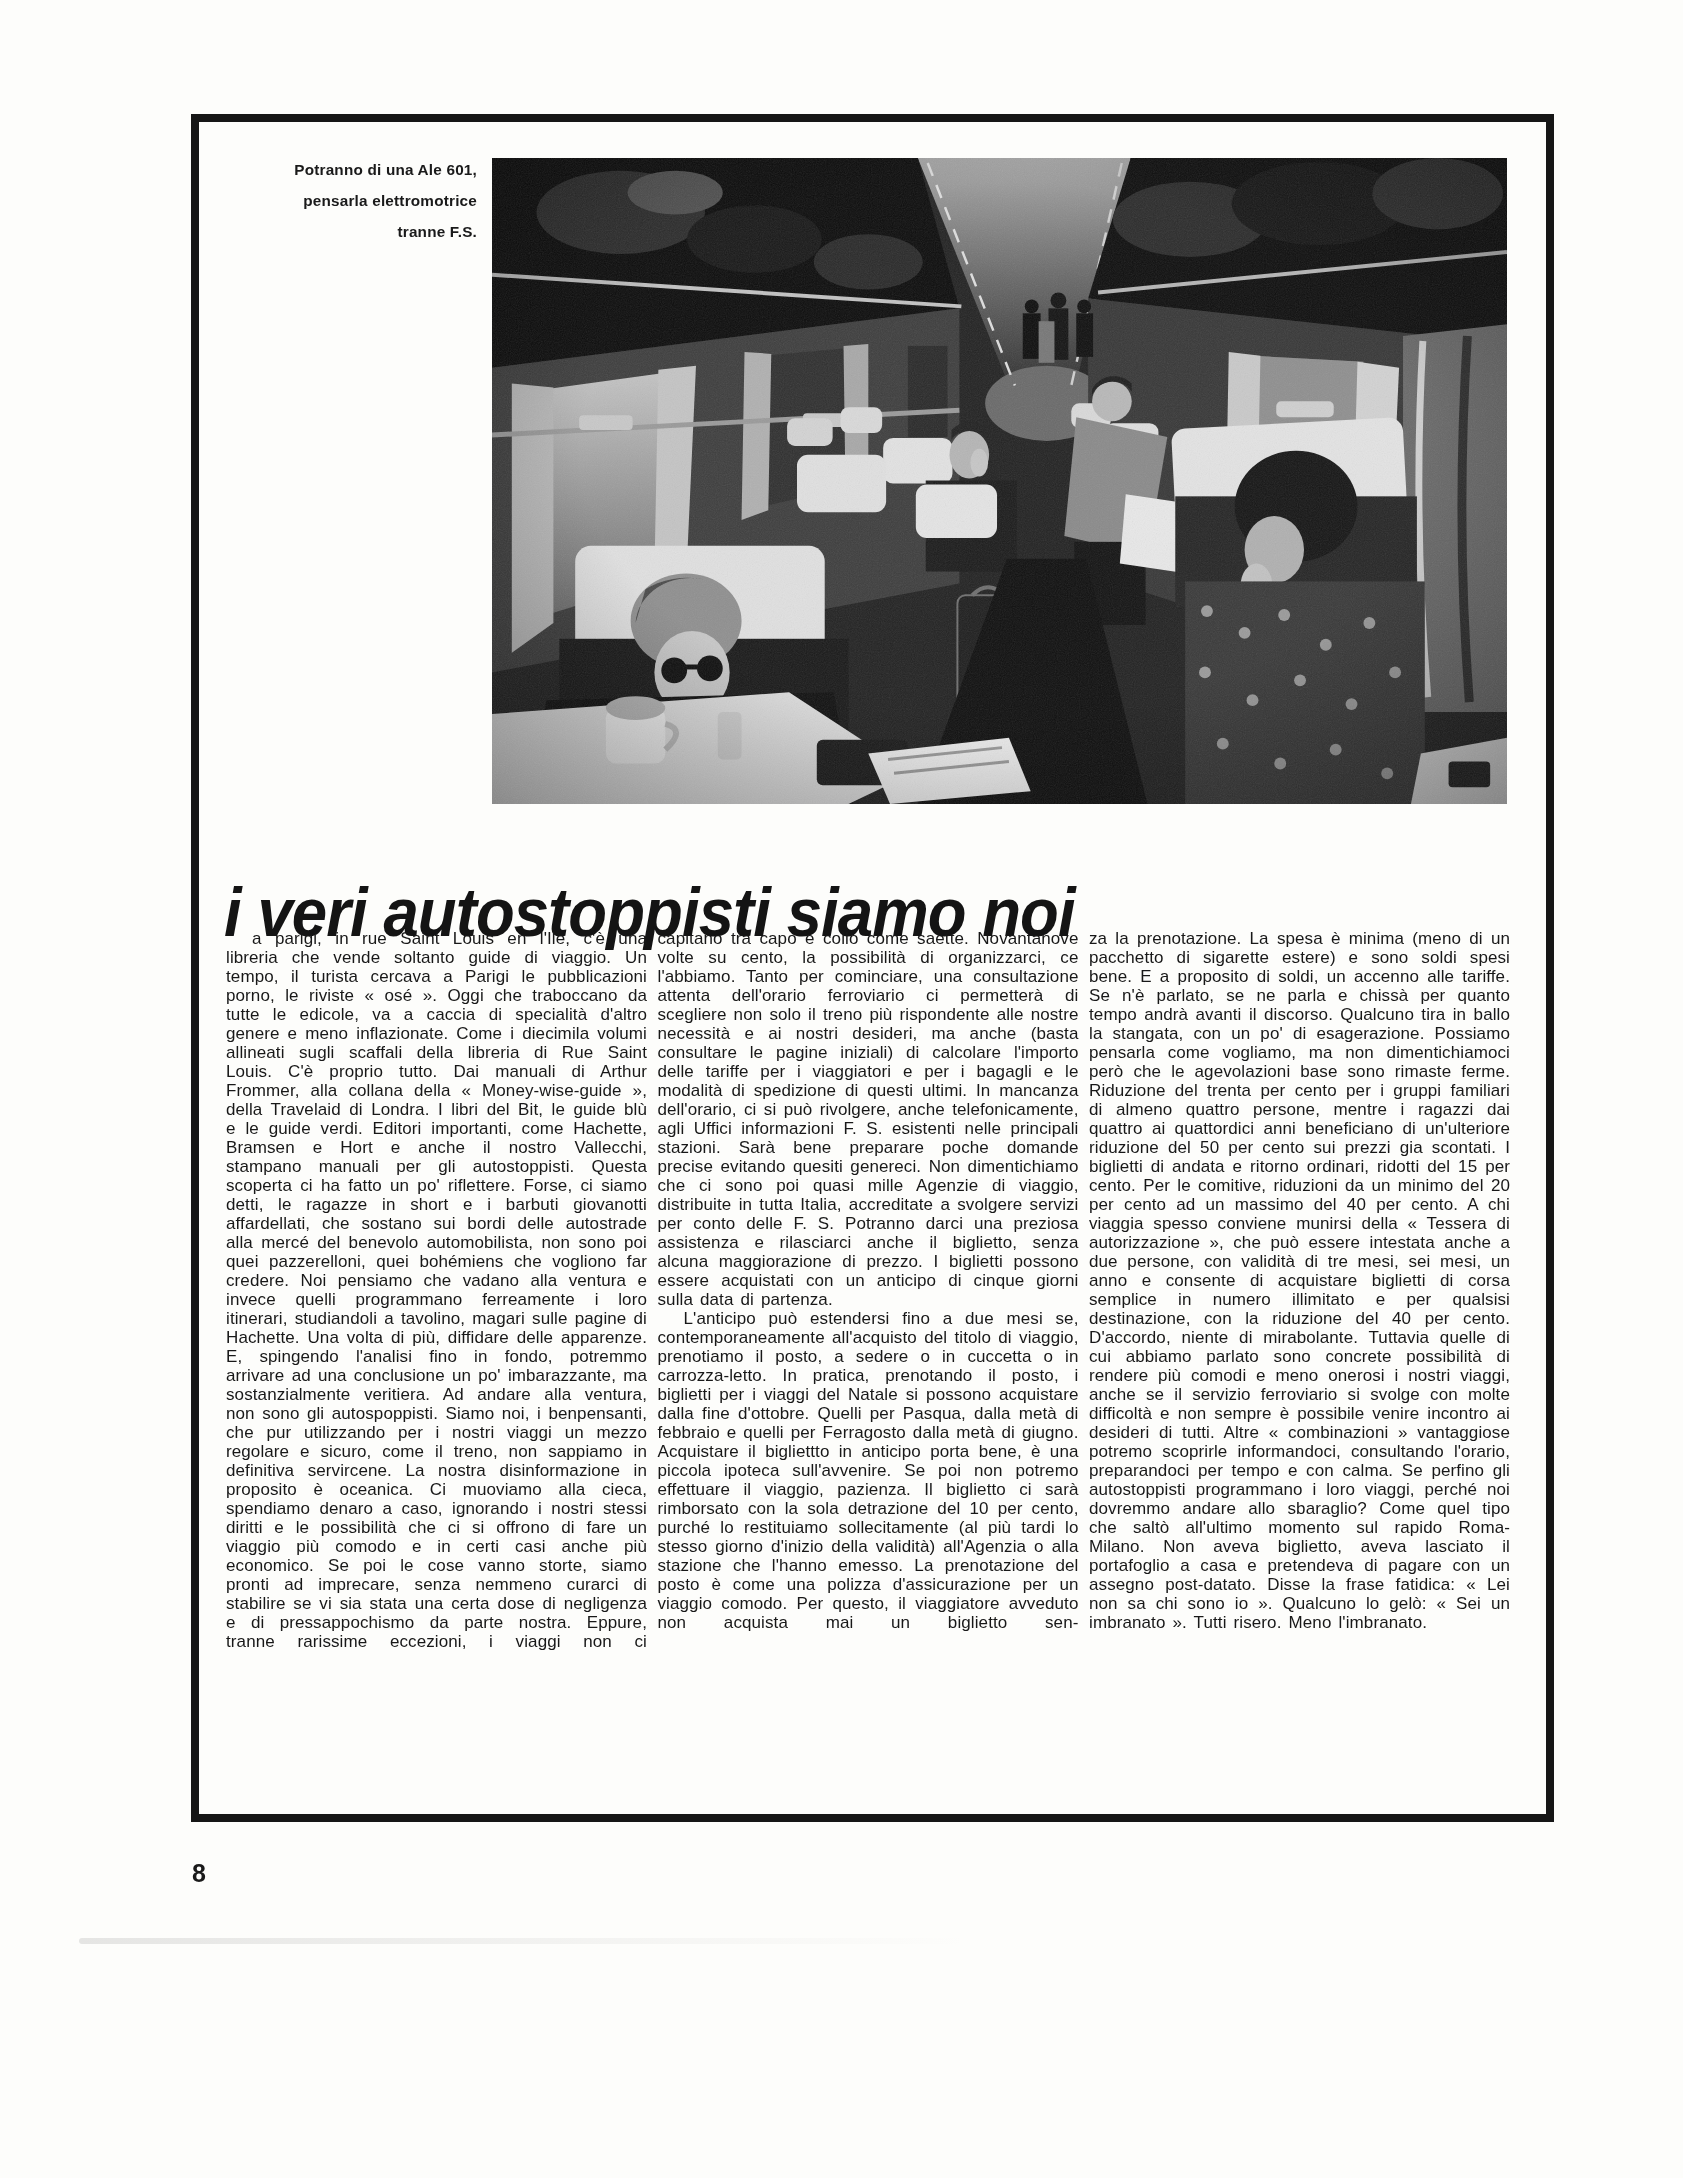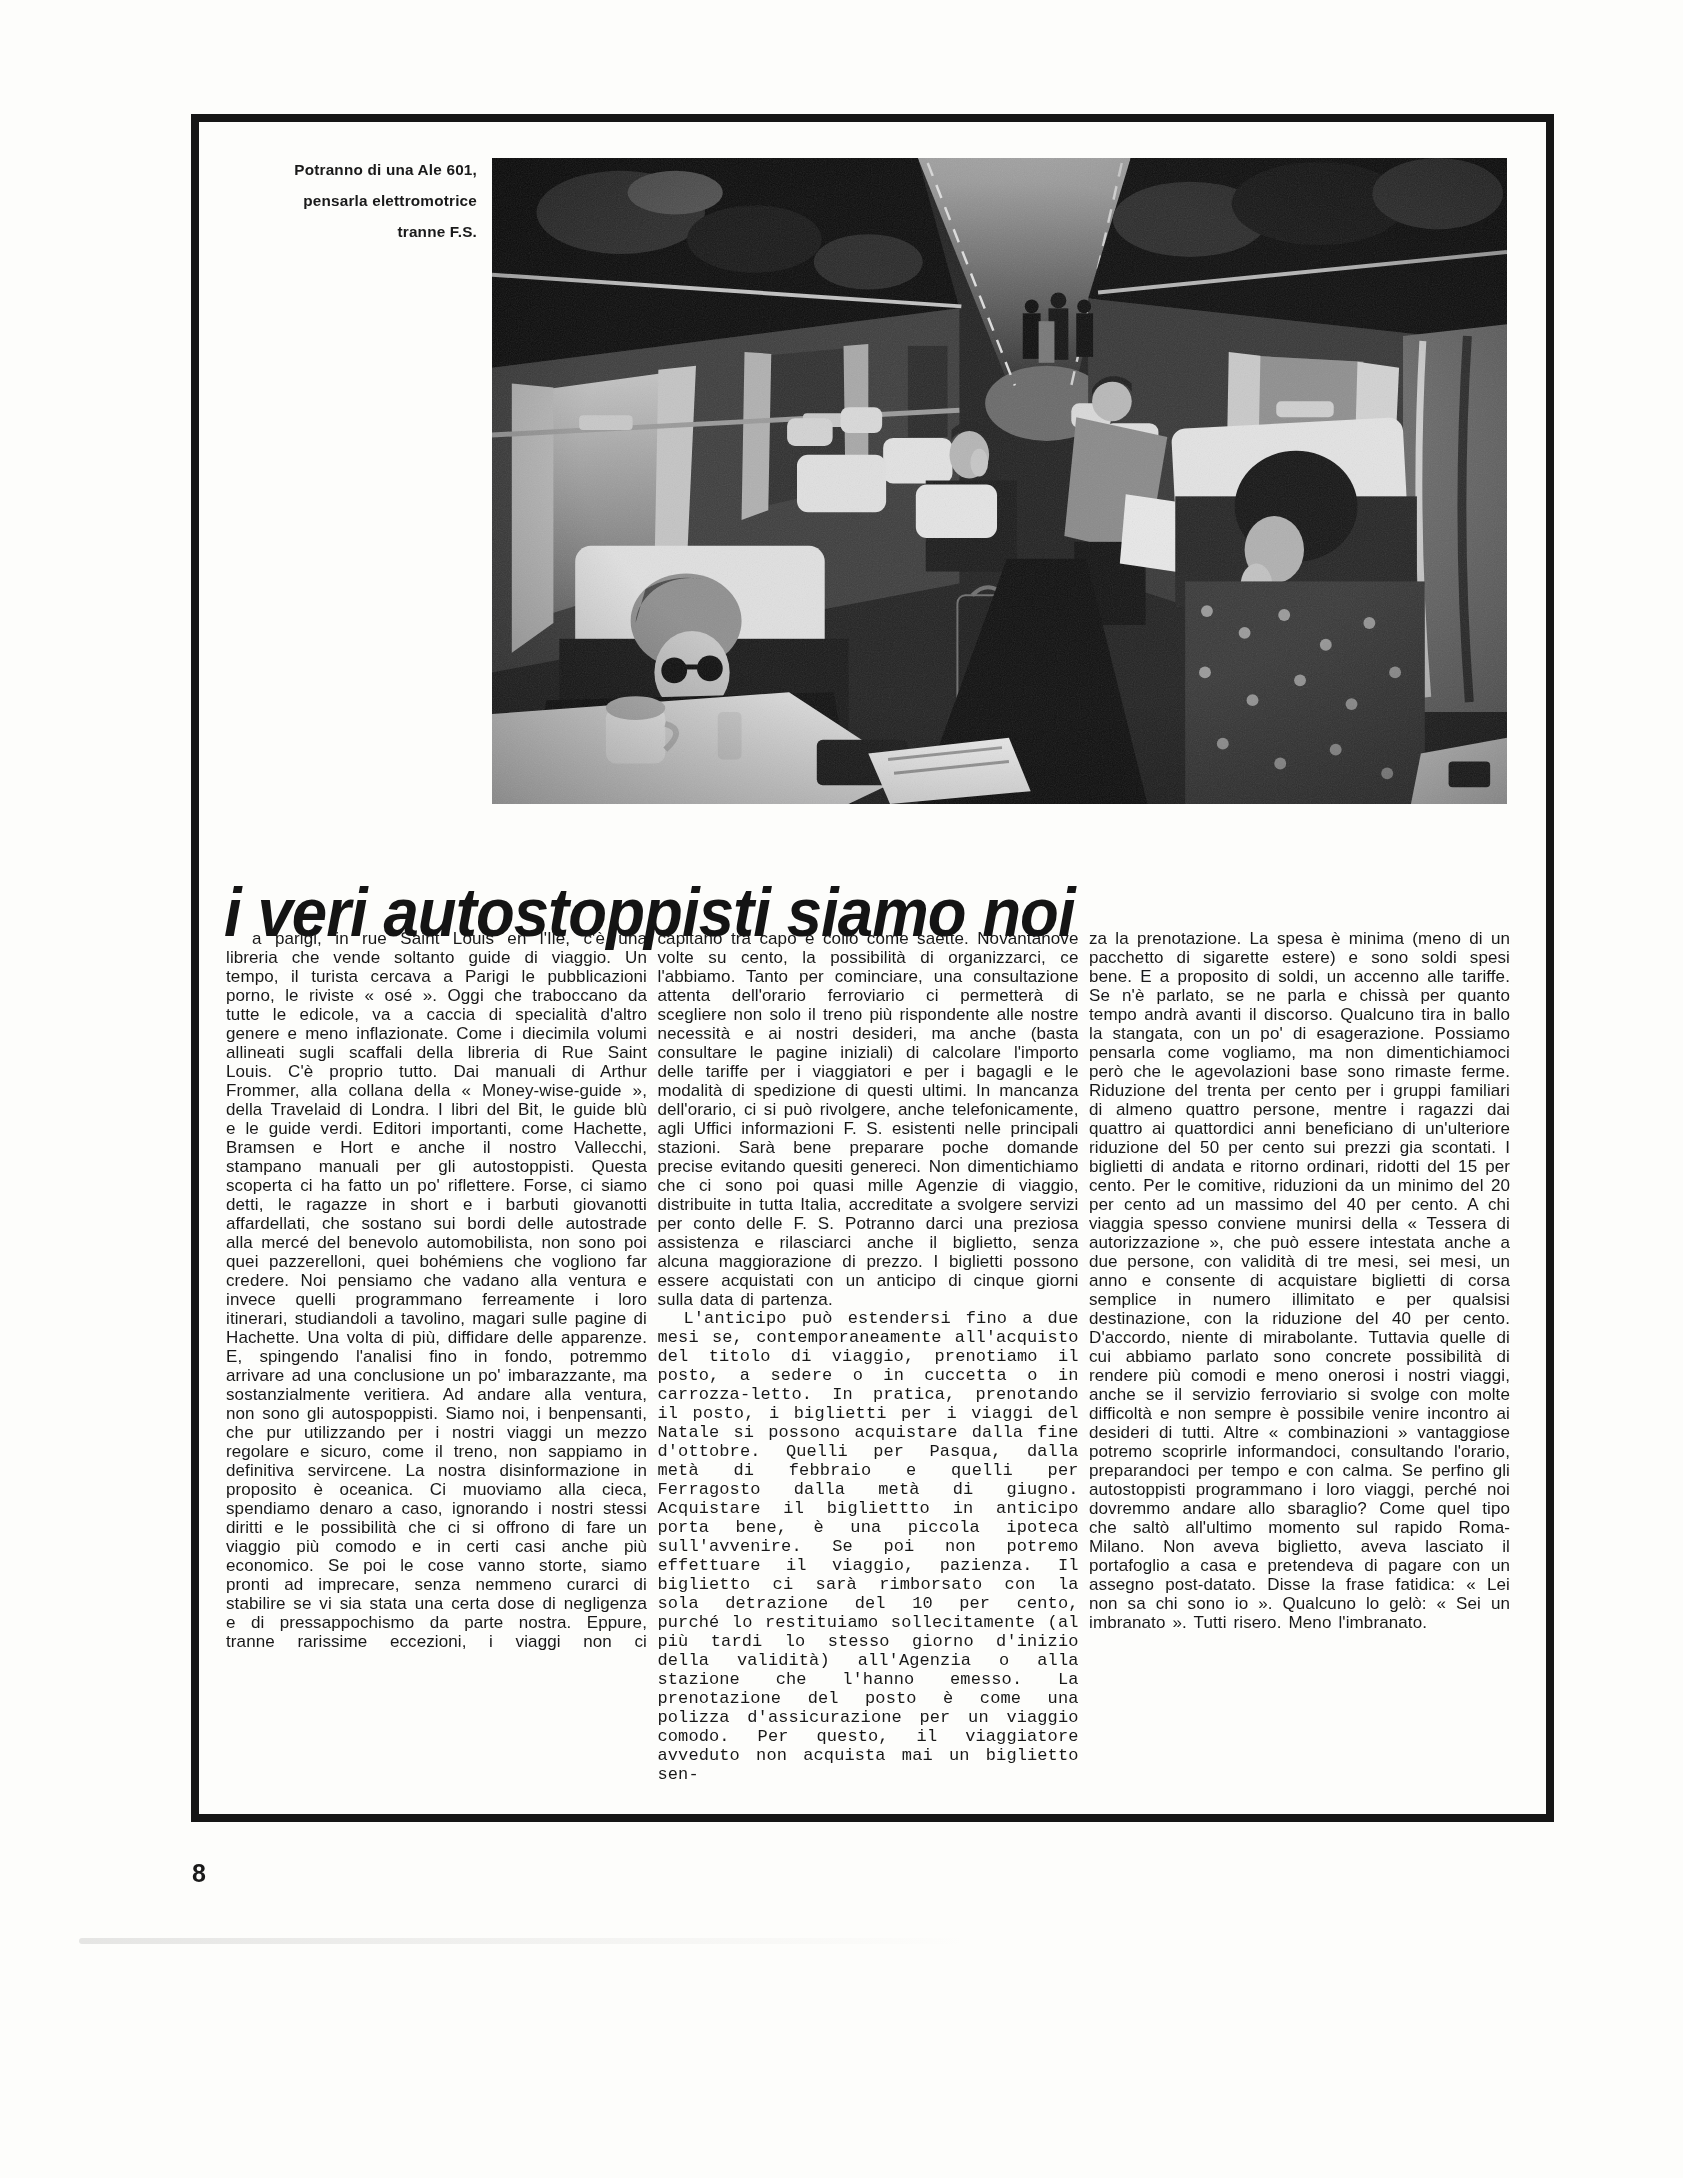--- a/index.html
+++ b/index.html
@@ -32,21 +32,21 @@
   }
   .columns{
     position:absolute;left:226px;top:929px;width:1284px;
     display:flex;justify-content:space-between;
   }
   .col{width:421px;}
   .para{
     margin:0;text-align:justify;font-size:17px;line-height:19px;
     word-spacing:2.2px;letter-spacing:0.1px;color:#181818;
   }
-  .para + .para{margin-top:0;font-family:Liberation Mono, monospace;}
+  .para + .para{margin-top:0;}
   .indent{text-indent:26px;}
   .cont{text-align-last:justify;}
   .folio{
     position:absolute;left:192px;top:1859px;
     font-weight:bold;font-size:25px;color:#1a1a1a;
   }
   .scan-artifact{
     position:absolute;left:79px;top:1938px;width:891px;height:6px;
     background:linear-gradient(90deg,rgba(120,120,120,.18),rgba(120,120,120,.05) 70%,transparent);
     border-radius:3px;

